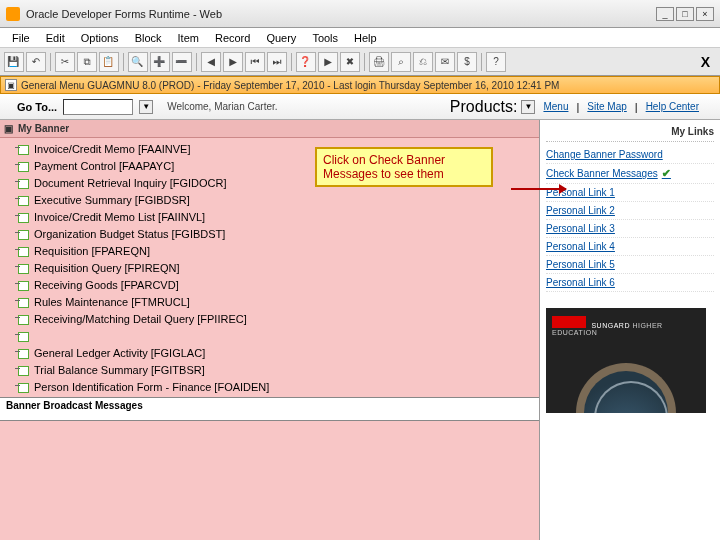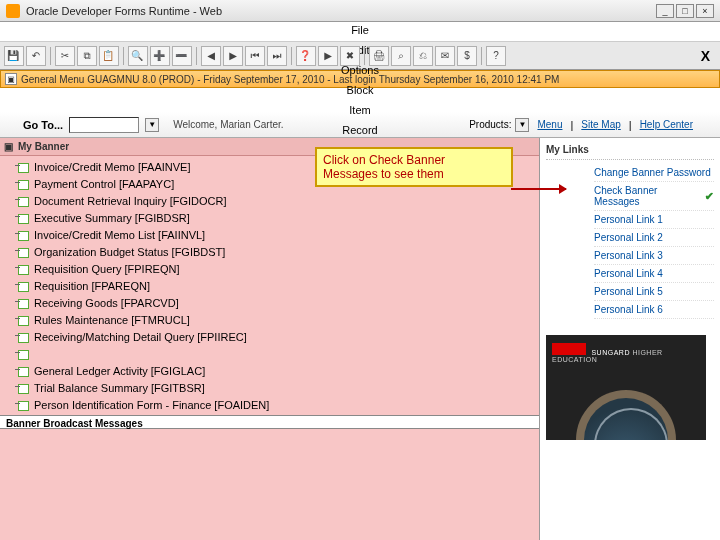--- a/index.html
+++ b/index.html
@@ -1,58 +1,58 @@
 <!DOCTYPE html>
 <html><head>
 <meta charset="utf-8">
 <style>
   * { box-sizing: border-box; margin: 0; padding: 0; }
   body { font-family: Arial, sans-serif; font-size: 11px; background: #fff; width: 720px; height: 540px; overflow: hidden; position: relative; }
-  .titlebar { height: 22px; background: linear-gradient(#f5f5f5,#e0e0e0); border-bottom: 1px solid #999; display: flex; align-items: center; padding: 0 6px; font-size: 11px; color: #222; }
+  .titlebar { height: 28px; background: linear-gradient(#f5f5f5,#e0e0e0); border-bottom: 1px solid #999; display: flex; align-items: center; padding: 0 6px; font-size: 11px; color: #222; }
   .java-icon { width: 14px; height: 14px; margin-right: 6px; border-radius: 2px; background: #f90; display: inline-block; }
   .titlebar-btns { margin-left: auto; display: flex; gap: 2px; }
   .titlebar-btn { width: 18px; height: 14px; background: #ededed; border: 1px solid #888; font-size: 9px; display:flex;align-items:center;justify-content:center;}
-  .menubar { height: 20px; display: flex; align-items: center; padding: 0 6px; font-size: 11px; gap: 4px; background:#fff; border-bottom:1px solid #ccc;flex-direction:column;}
+  .menubar { height: 20px; display: flex; align-items: center; padding: 0 6px; font-size: 11px; gap: 4px; background:#fff; border-bottom:1px solid #ccc;}
   .menu-item { padding: 2px 6px; cursor: pointer; }
   .toolbar { height: 28px; background: #e8e8e8; border-bottom: 1px solid #999; display: flex; align-items: center; padding: 0 4px; gap: 2px; }
   .tb-btn { width: 20px; height: 20px; border: 1px solid #b0b0b0; background: #f6f6f6; display:flex;align-items:center;justify-content:center; font-size:10px; color:#444;}
   .tb-sep { width:1px; height:18px; background:#aaa; margin:0 2px;}
   .tb-x { margin-left:auto; font-weight:bold; font-size:14px; padding:0 6px; cursor:pointer;}
   .window-hdr { height: 18px; background: linear-gradient(#ffd27f,#ffb84d); border: 1px solid #cc8400; display:flex; align-items:center; padding:0 4px; font-size:10px; color:#333;}
   .win-icon { width:12px;height:12px;background:#fff;border:1px solid #888;margin-right:4px;font-size:8px;display:flex;align-items:center;justify-content:center;}
-  .navbar { height: 26px; background: linear-gradient(#fff,#eee); border-bottom: 1px solid #aaa; display:flex; align-items:center; padding:0 23px; gap:6px;margin-top:24px;}
+  .navbar { height: 26px; background: linear-gradient(#fff,#eee); border-bottom: 1px solid #aaa; display:flex; align-items:center; padding:0 17px; gap:6px;}
   .goto-lbl { font-weight:bold; font-size:11px;}
   .goto-input { width:70px; height:16px; border:1px inset #888; background:#fff; padding:0 2px; font-size:10px;}
   .dd-btn { width:14px;height:14px;border:1px solid #888;background:#eee;display:flex;align-items:center;justify-content:center;font-size:8px;}
   .nav-welcome { font-size:10px; color:#444; margin-left:8px;}
   .nav-right { margin-left:auto; display:flex; align-items:center; gap:4px;}
-  .prod-lbl { font-size:10px;}
+  .prod-lbl { font-size:16px;}
   .nav-link { color:#00509e; text-decoration:underline; cursor:pointer; font-size:10px; padding:0 4px;}
   .main { display:flex; height: 436px; }
   .tree-panel { width: 540px; background: #f8c6c6; border-right: 1px solid #999; overflow:hidden;}
   .tree-hdr { height:18px; background:#efb8b8; border-bottom:1px solid #c88; display:flex; align-items:center; padding:0 4px; font-size:10px; font-weight:bold; color:#333;}
   .fold-icn { width:10px;height:10px; margin-right:4px; color:#333; font-size:10px; line-height:10px;}
   .tree-list { padding: 2px 0 2px 18px;}
   .tree-item { height:17px; display:flex; align-items:center; font-size:11px; color:#000;}
   .doc-icn { width:12px; height:10px; margin-right:4px; position:relative; display:inline-block;}
   .doc-icn::before { content:''; position:absolute; left:0;top:1px;width:9px;height:8px;border:1px solid #5a3;background:#fff;}
   .doc-icn::after { content:''; position:absolute; left:-3px;top:3px;width:5px;height:1px;background:#666;}
-  .broadcast { height:14px; background:#fff; border-top:1px solid #888; border-bottom:1px solid #888; padding:2px 6px; font-size:10px; font-weight:bold;}
+  .broadcast { height:24px; background:#fff; border-top:1px solid #888; border-bottom:1px solid #888; padding:2px 6px; font-size:10px; font-weight:bold;}
   .broadcast-body { background:#f8c6c6; height: 100px;}
   .side-panel { flex:1; background:#fff; display:flex; flex-direction:column; padding: 2px 6px;}
-  .side-hdr { font-size:10px; font-weight:bold; color:#333; padding:4px 0; border-bottom:1px dotted #bbb; margin-bottom:4px;}
-  .side-link { color:#0050a0; font-size:10px; padding:3px 0; cursor:pointer; border-bottom:1px dotted #ddd; display:flex; align-items:center; gap:4px;margin-left:48px;}
+  .side-hdr { font-size:10px; font-weight:bold; color:#333; padding:4px 0; border-bottom:1px dotted #bbb; margin-bottom:4px;text-align:right;}
+  .side-link { color:#0050a0; text-decoration:underline; font-size:10px; padding:3px 0; cursor:pointer; border-bottom:1px dotted #ddd; display:flex; align-items:center; gap:4px;}
   .check { color:#2a8f2a; font-weight:bold; font-size:11px;}
   .side-sep { height:14px;}
   .inst-img { width: 160px; height: 105px; background:#222; position:relative; margin-top:2px; overflow:hidden;}
   .sun-lbl { position:absolute; top:8px; left:6px; color:#fff; font-size:7px; letter-spacing:0.5px;}
   .sun-box { width:34px;height:12px;background:#d00;display:inline-block;margin-right:3px;}
   .arch { position:absolute; bottom:-20px; left:30px; width:100px; height:70px; border:8px solid #7a6a55; border-bottom:none; border-radius:50px 50px 0 0; background: radial-gradient(circle at 50% 100%, #3a5a70 0%, #243845 70%);}
   .arch::after{content:'';position:absolute;left:10px;top:10px;width:70px;height:45px;border:2px solid #8a9aa5;border-radius:40px 40px 0 0;border-bottom:none;}
-  .callout { position:absolute; top:147px; left:315px; width:198px; background:#ffff99; border:2px solid #cc9900; padding:4px 6px; font-size:12px; color:#b30000; z-index:10;}
+  .callout { position:absolute; top:147px; left:315px; width:178px; background:#ffff99; border:2px solid #cc9900; padding:4px 6px; font-size:12px; color:#b30000; z-index:10;}
   .callout-arrow { position:absolute; top:188px; left:511px; width:55px; height:2px; background:#b30000; z-index:9;}
   .callout-arrow::after { content:''; position:absolute; right:-1px; top:-4px; border-left:8px solid #b30000; border-top:5px solid transparent; border-bottom:5px solid transparent;}
 </style>
 </head>
 <body>
 
 <div class="titlebar">
   <span class="java-icon"></span>
   <span>Oracle Developer Forms Runtime - Web</span>
   <div class="titlebar-btns">
@@ -153,25 +153,25 @@
       <div class="tree-item">
           <span class="doc-icn"></span>
           <span>Invoice/Credit Memo List [FAIINVL]</span>
         </div>
       <div class="tree-item">
           <span class="doc-icn"></span>
           <span>Organization Budget Status [FGIBDST]</span>
         </div>
       <div class="tree-item">
           <span class="doc-icn"></span>
+          <span>Requisition [FPAREQN]</span>
+        </div>
+      <div class="tree-item">
+          <span class="doc-icn"></span>
           <span>Requisition Query [FPIREQN]</span>
-        </div>
-      <div class="tree-item">
-          <span class="doc-icn"></span>
-          <span>Requisition [FPAREQN]</span>
         </div>
       <div class="tree-item">
           <span class="doc-icn"></span>
           <span>Receiving Goods [FPARCVD]</span>
         </div>
       <div class="tree-item">
           <span class="doc-icn"></span>
           <span>Rules Maintenance [FTMRUCL]</span>
         </div>
       <div class="tree-item">

